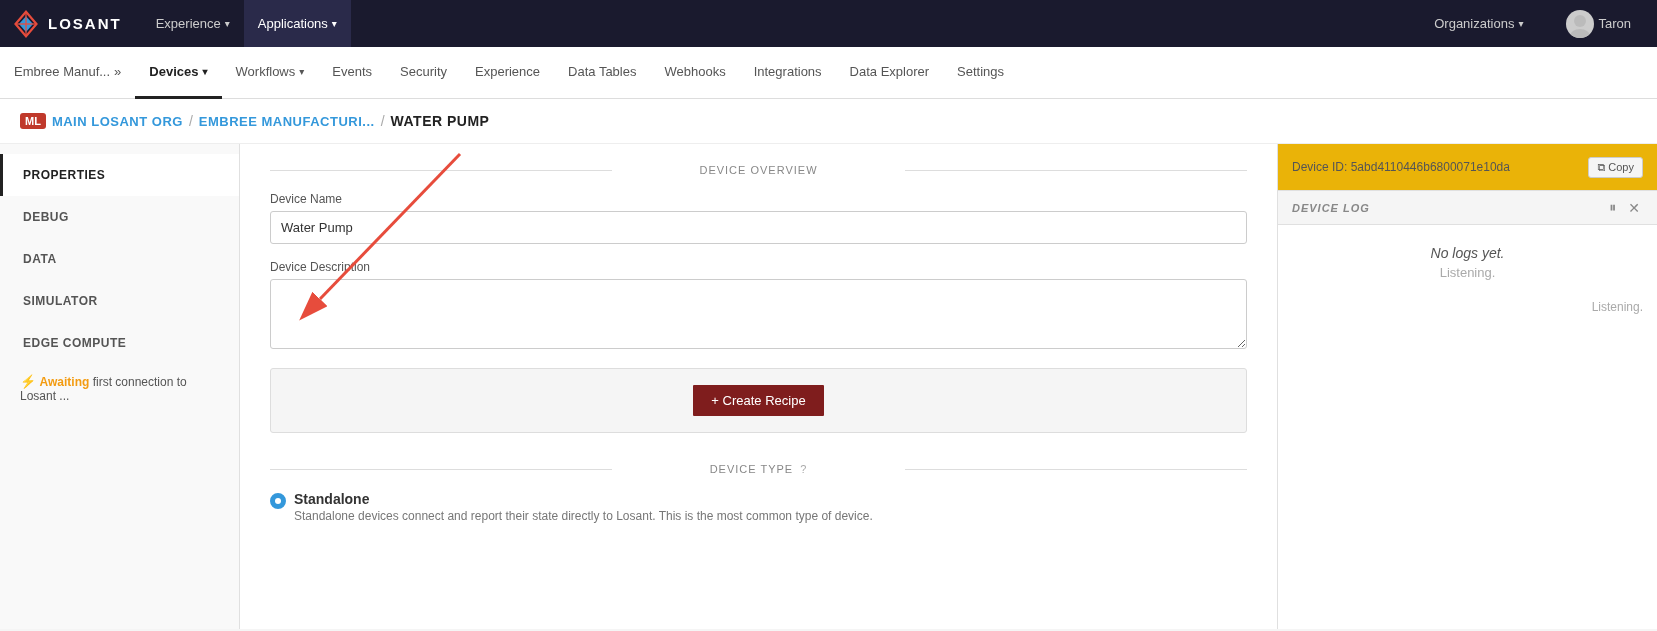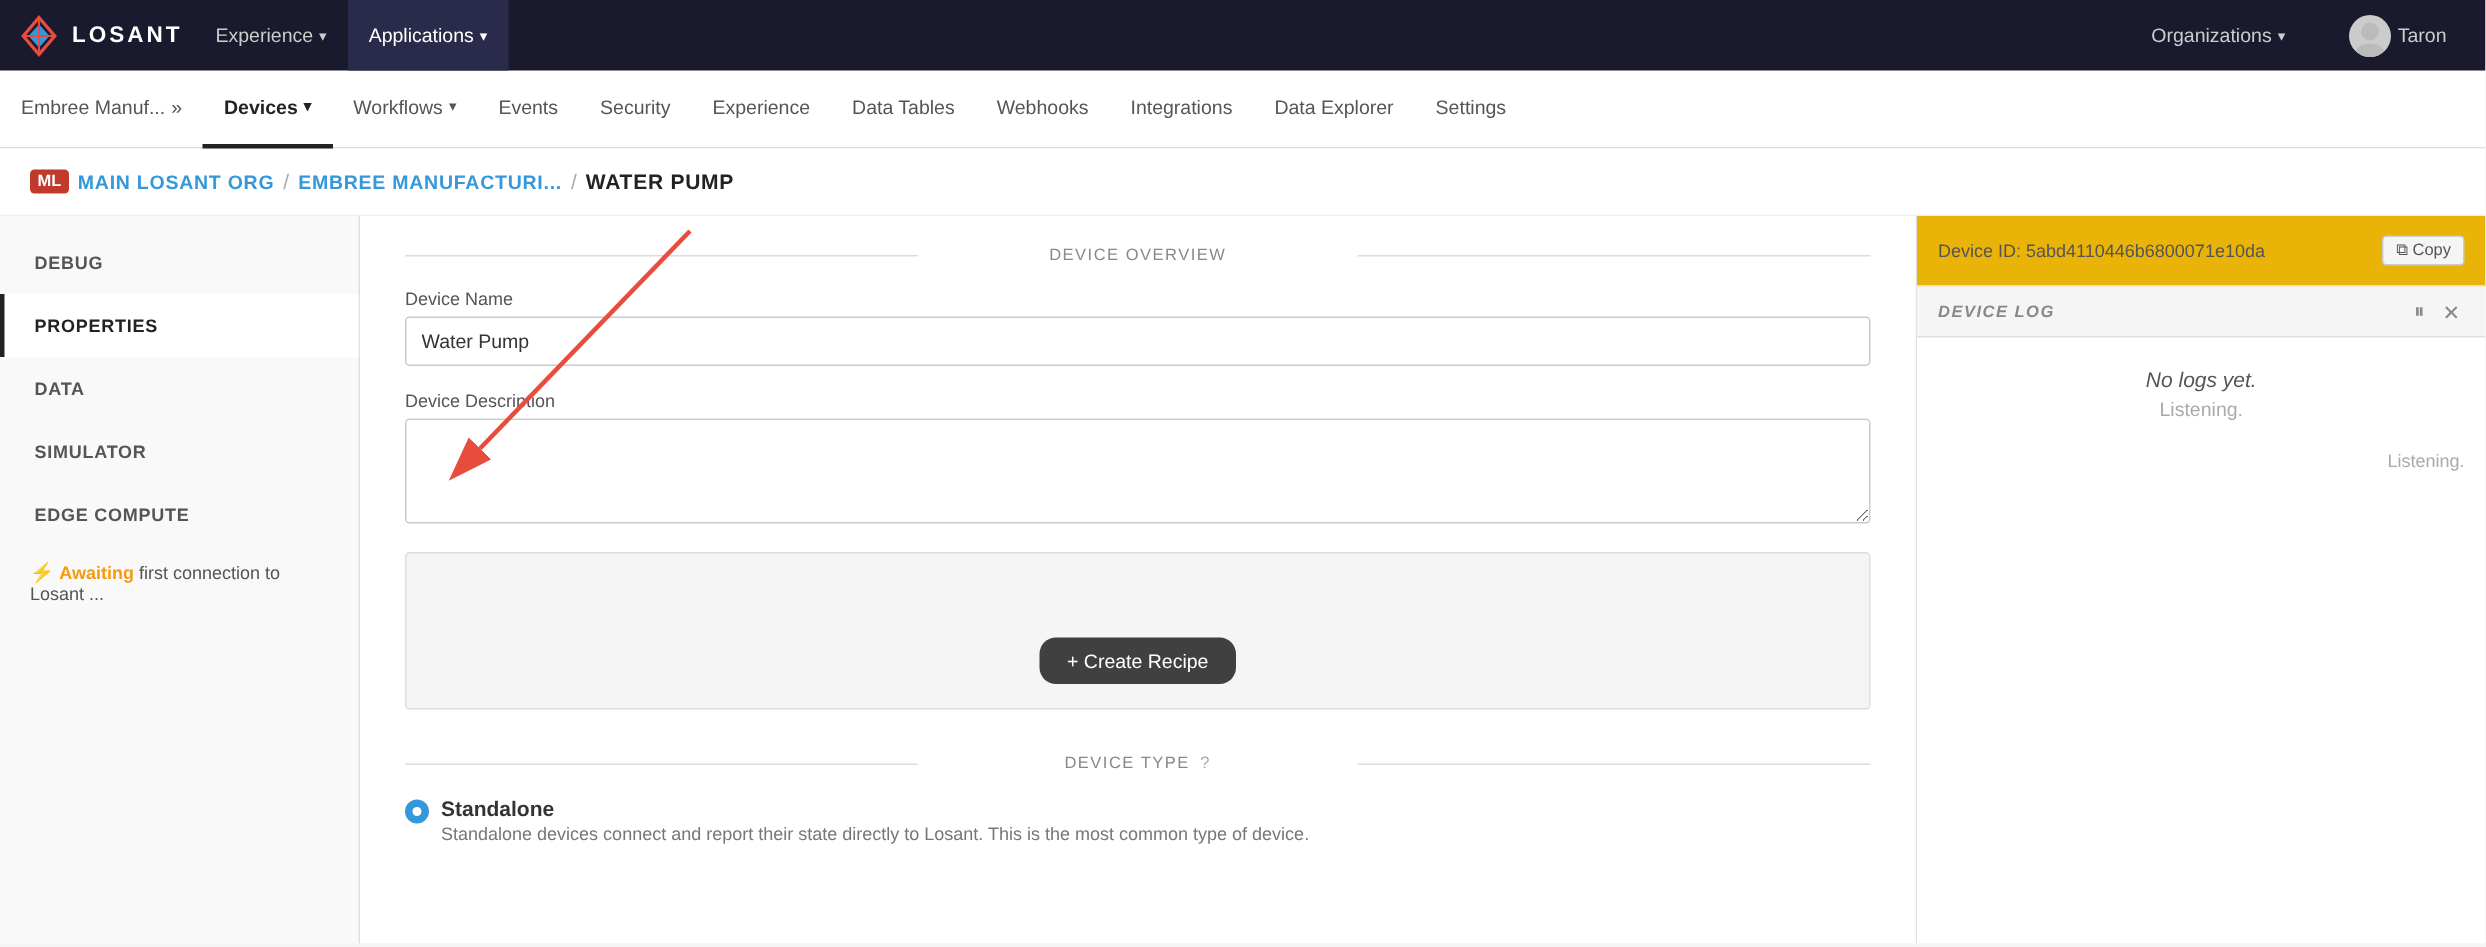--- a/index.html
+++ b/index.html
@@ -11,21 +11,21 @@
       height: 47px;
       display: flex;
       align-items: center;
       padding: 0 12px;
       color: #fff;
       position: relative;
     }
     .logo-area {
       display: flex;
       align-items: center;
-      margin-right: 8px;
+      margin-right: 20px;
     }
     .logo-diamond {
       width: 28px;
       height: 28px;
       margin-right: 8px;
     }
     .logo-text {
       color: #fff;
       font-size: 15px;
       font-weight: 600;
@@ -225,28 +225,27 @@
       padding: 16px;
       text-align: center;
       margin-top: 10px;
     }
     .recipe-text {
       font-size: 13px;
       color: #555;
       margin-bottom: 10px;
     }
     .create-recipe-btn {
-      background: #404040;
+      background: #7f1d1d;
       color: #fff;
       border: none;
       padding: 8px 18px;
-      border-radius: 11px;
-      font-size: 13px;
-      cursor: pointer;
-      margin-top: 40px;
+      border-radius: 1px;
+      font-size: 13px;
+      cursor: pointer;
     }
 
     .device-type-section {
       margin-top: 30px;
     }
     .radio-option {
       display: flex;
       align-items: flex-start;
       gap: 8px;
       margin-top: 14px;
@@ -448,25 +447,25 @@
   <span class="breadcrumb-link">MAIN LOSANT ORG</span>
   <span class="breadcrumb-sep">/</span>
   <span class="breadcrumb-link">EMBREE MANUFACTURI...</span>
   <span class="breadcrumb-sep">/</span>
   <span class="breadcrumb-current">WATER PUMP</span>
 </div>
 
 <div class="main-layout" style="height: calc(631px - 47px - 52px - 47px);">
 
   <div class="left-sidebar">
+    <div class="sidebar-item active">
+      <span>PROPERTIES</span>
+    </div>
     <div class="sidebar-item">
       <span>DEBUG</span>
-    </div>
-    <div class="sidebar-item active">
-      <span>PROPERTIES</span>
     </div>
     <div class="sidebar-item">
       <span>DATA</span>
     </div>
     <div class="sidebar-item">
       <span>SIMULATOR</span>
     </div>
     <div class="sidebar-item">
       <span>EDGE COMPUTE</span>
     </div>

